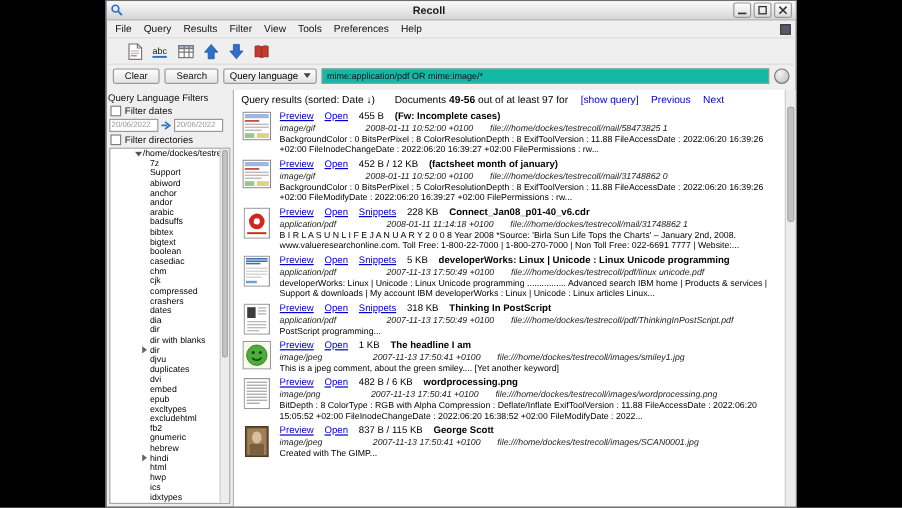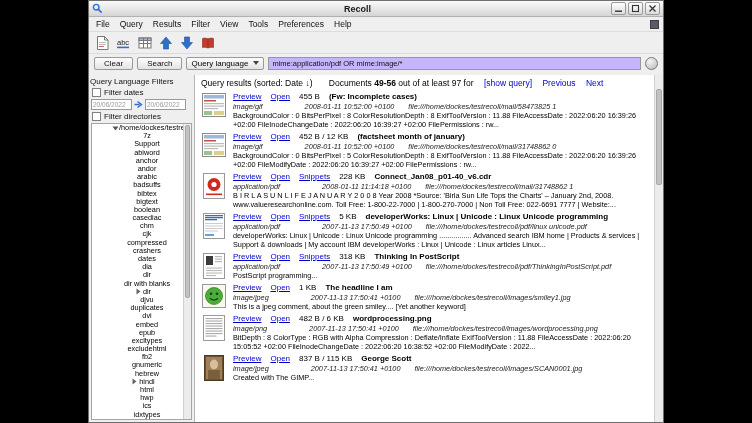--- a/index.html
+++ b/index.html
@@ -17,52 +17,52 @@
   .tb-btn{width:13px;height:11px;border:1px solid #9a9a9a;border-radius:2px;background:linear-gradient(#fefefe,#dcdcdc);
           display:flex;align-items:center;justify-content:center;}
 
   
   .menubar{height:14px;display:flex;align-items:center;padding:0 2px;font-size:8.5px;color:#111;
            border-bottom:1px solid #dcdcdc;flex:0 0 auto;}
   .menu-item{padding:1px 5px;cursor:default;}
   .mb-grip{margin-left:auto;width:7px;height:7px;background:#5a5a66;border:1px solid #3c3c44;margin-right:2px;}
 
   
-  .toolbar{height:19px;display:flex;align-items:center;gap:4px;padding:1px 5px;border-bottom:1px solid #dcdcdc;flex:0 0 auto;}
+  .toolbar{height:19px;display:flex;align-items:center;gap:4px;padding:1px 15px;border-bottom:1px solid #dcdcdc;flex:0 0 auto;}
   .tool-btn{width:17px;height:16px;display:flex;align-items:center;justify-content:center;border-radius:2px;}
 
   
   .searchbar{height:18px;display:flex;align-items:center;gap:4px;padding:0 5px 3px 5px;flex:0 0 auto;}
   .btn{font-size:8px;height:13px;line-height:11px;padding:0 9px;border:1px solid #999;border-radius:2px;
        background:linear-gradient(#fdfdfd,#e3e3e3);color:#111;font-family:"Liberation Sans",sans-serif;}
   .combo{font-size:8px;height:13px;box-sizing:border-box;display:flex;align-items:center;gap:5px;padding:0 4px;
          border:1px solid #999;border-radius:2px;background:linear-gradient(#fdfdfd,#e3e3e3);}
   .caret{width:0;height:0;border-left:3px solid transparent;border-right:3px solid transparent;border-top:4px solid #444;}
-  .search-input{flex:1;height:13px;box-sizing:border-box;font-size:7.5px;border:1px solid #999;background:#c4b5fd;
+  .search-input{flex:1;height:13px;box-sizing:border-box;font-size:7.5px;border:1px solid #999;background:#14b8a6;
                 padding:0 3px;font-family:"Liberation Sans",sans-serif;color:#111;}
   .round-btn{width:11px;height:11px;border-radius:50%;border:1px solid #777;
              background:radial-gradient(circle at 35% 30%,#f4f4f4,#b9b9b9);flex:0 0 auto;}
 
   
   .content{flex:1;display:flex;overflow:hidden;}
 
   
   .sidebar{width:105px;flex:0 0 auto;border-right:1px solid #b5b5b5;display:flex;flex-direction:column;overflow:hidden;}
   .dock-title{font-size:8px;color:#111;padding:2px 3px 1px 1px;}
   .check-row{display:flex;align-items:center;gap:3px;padding:1px 3px;font-size:8px;color:#111;}
   .checkbox{width:7px;height:7px;background:#fff;border:1px solid #808080;flex:0 0 auto;}
   .dates-row{display:flex;align-items:center;gap:2px;padding:1px 2px;}
   .date-input{width:41px;height:11px;box-sizing:border-box;font-size:6.5px;color:#9a9a9a;border:1px solid #999;
               background:#fff;padding:0 1px;font-family:"Liberation Sans",sans-serif;}
   .date-arrow{display:flex;align-items:center;}
   .tree{flex:1;background:#fff;border:1px solid #a5a5a5;margin:1px 2px 2px 2px;position:relative;overflow:hidden;}
   .tree-inner{position:absolute;left:0;top:0;right:7px;bottom:0;overflow:hidden;}
   .tree-row{display:flex;align-items:center;height:8.2px;line-height:8.2px;font-size:7.3px;color:#000;
             white-space:nowrap;padding-left:20px;cursor:default;}
-  .tree-row.child{padding-left:11px;justify-content:center;}
+  .tree-row.child{padding-left:26px;}
   .twisty{width:7px;flex:0 0 auto;display:flex;align-items:center;}
   .tree-scroll{position:absolute;right:0;top:0;bottom:0;width:7px;background:#ececec;border-left:1px solid #d0d0d0;}
   .tree-scroll .thumb{position:absolute;left:1px;right:1px;top:1px;height:58%;background:#c2c2c2;border:1px solid #a8a8a8;border-radius:2px;}
 
   
   .main{flex:1;position:relative;background:#fff;overflow:hidden;display:flex;flex-direction:column;}
   .results-header{font-size:8.5px;color:#000;padding:3px 21px 3px 6px;white-space:nowrap;overflow:hidden;flex:0 0 auto;}
   .rh-sorted{margin-right:14px;}
   .rh-docs b{font-weight:bold;}
   .rh-link{color:#0000cd;margin-left:8px;cursor:pointer;}

